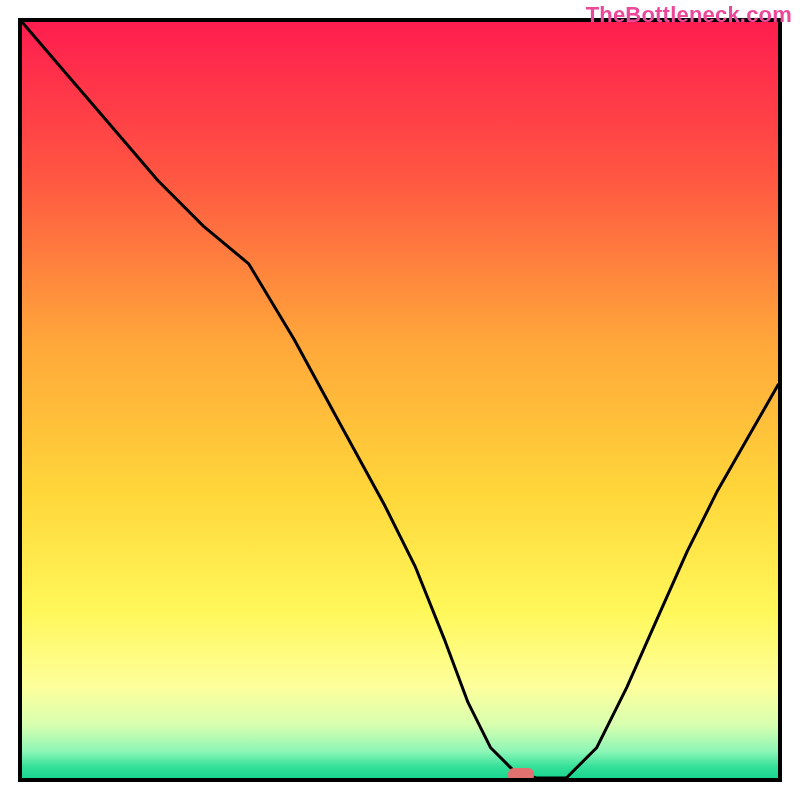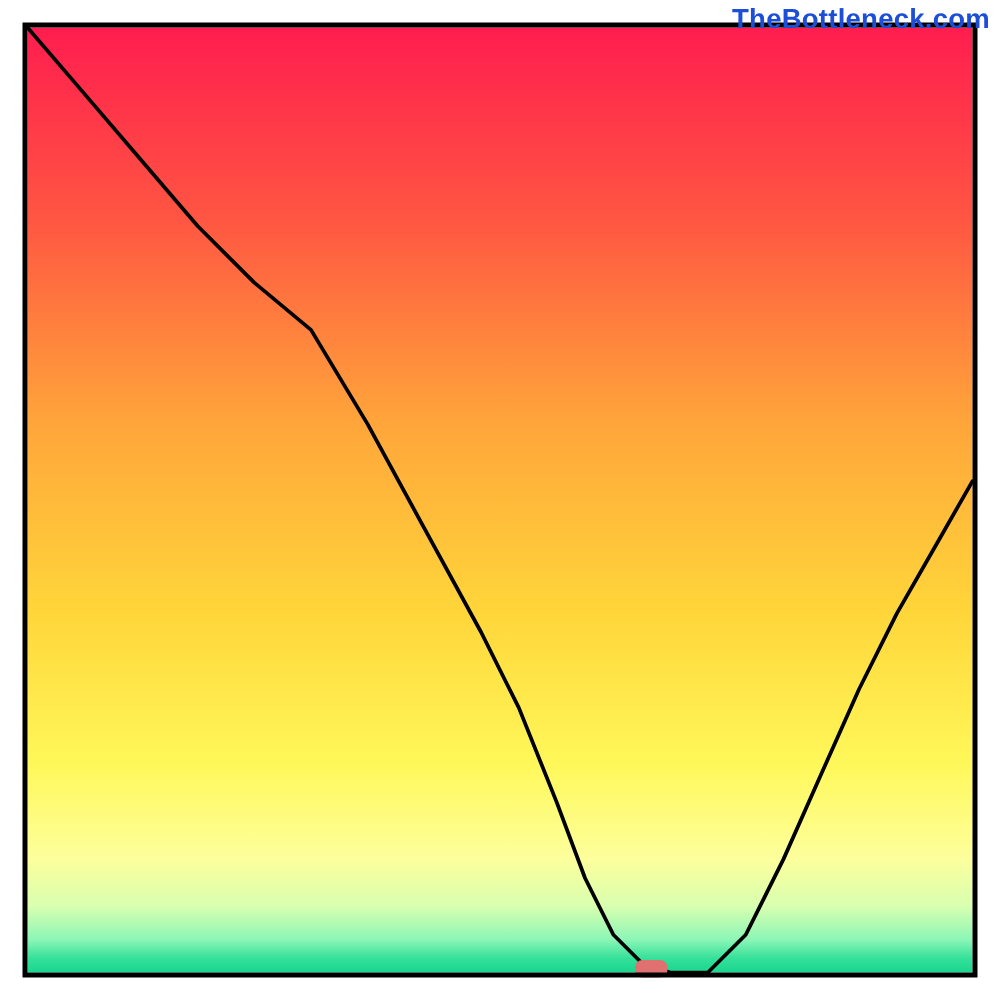--- a/index.html
+++ b/index.html
@@ -17,21 +17,21 @@
   }
   svg {
     display: block;
   }
   .watermark {
     position: absolute;
     top: 2px;
     right: 8px;
     font-size: 22px;
     font-weight: 600;
-    color: #1d4ed8;
+    color: #ec4899;
     letter-spacing: 0.2px;
     text-align: right;
   }
 </style>
 </head>
 <body>
 
 <div class="chart-wrap">
   <div class="watermark">TheBottleneck.com</div>
 

